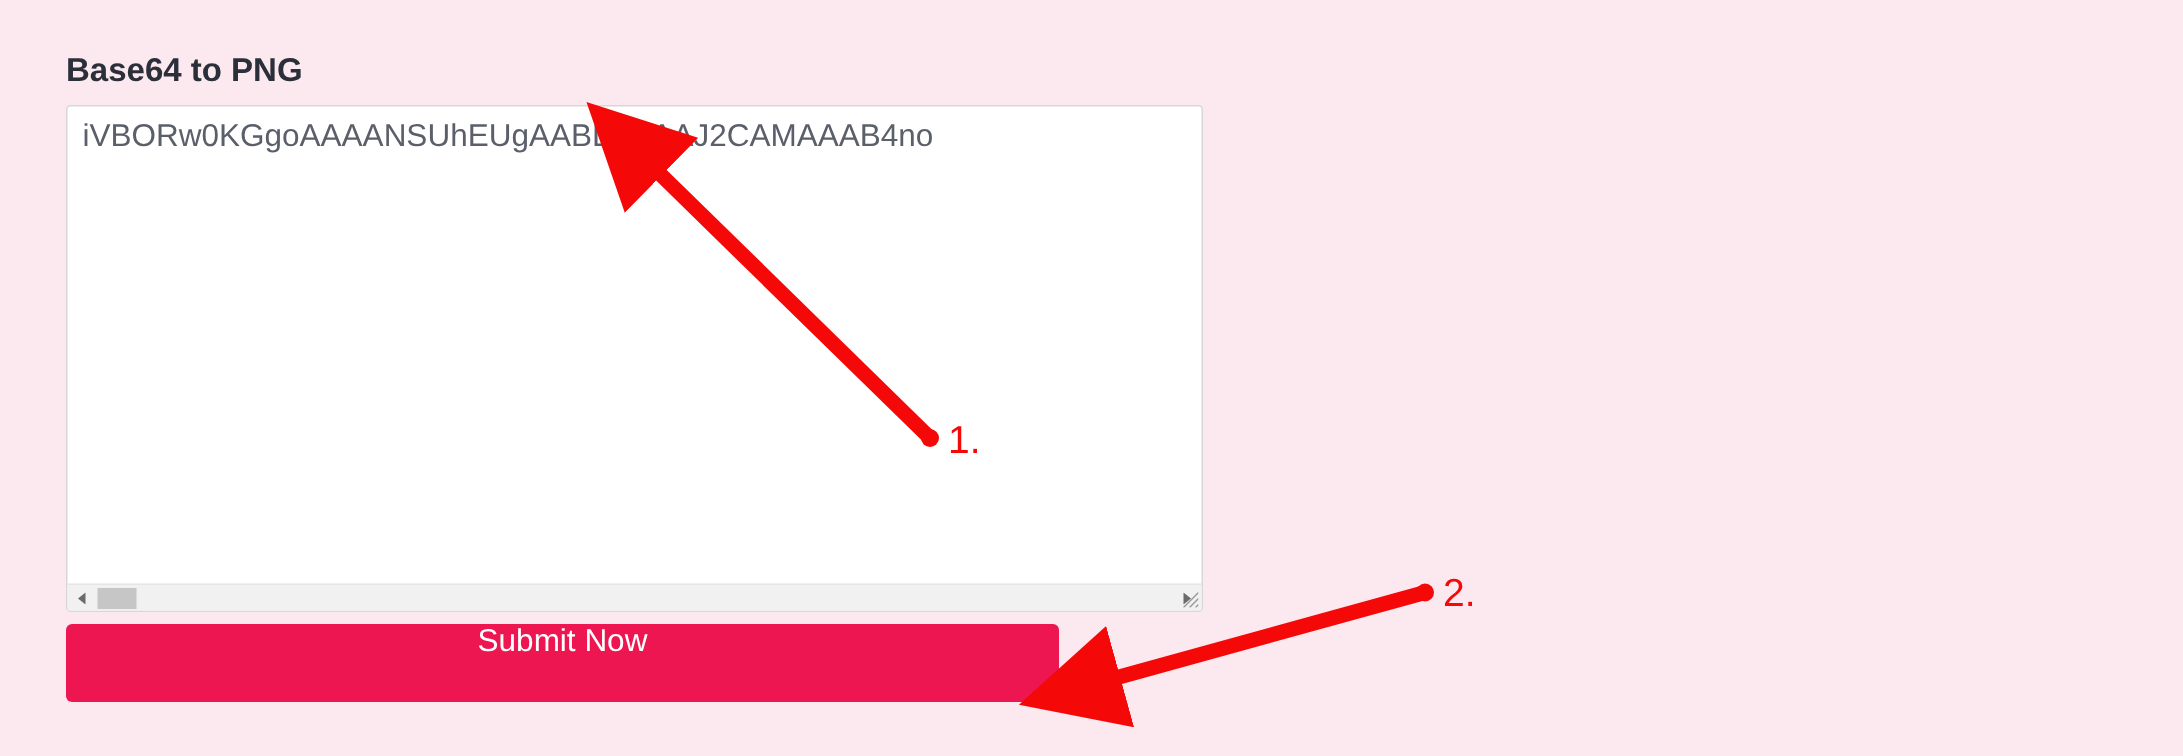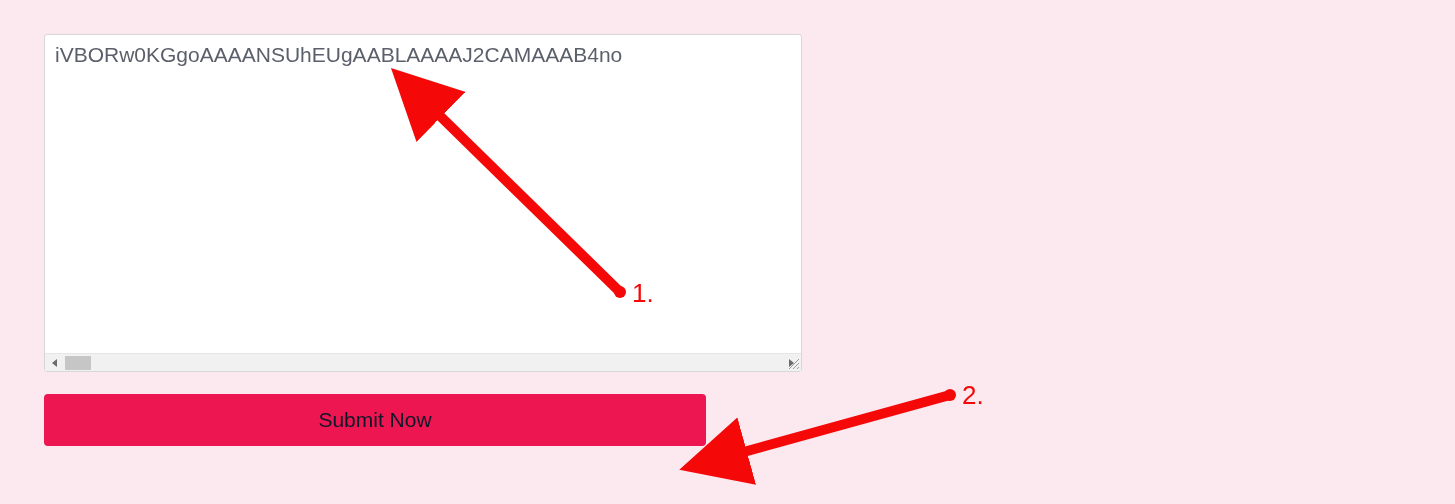--- a/index.html
+++ b/index.html
@@ -80,46 +80,47 @@
     bottom: 2px;
     width: 14px;
     height: 14px;
     display: flex;
     align-items: flex-end;
     justify-content: flex-end;
     cursor: se-resize;
   }
   .resize-handle svg { display: block; }
   .submit-btn {
-    margin-top: 22px;
+    margin-top: 8px;
     width: 662px;
     height: 52px;
     background: #ed1651;
-    color: #0f172a;
+    color: #ffffff;
     font-size: 21px;
     border: none;
     border-radius: 4px;
     cursor: pointer;
     display: flex;
-    align-items: center;
+    align-items: flex-start;
     justify-content: center;
   }
   
   .anno {
     position: absolute;
     left: 0; top: 0;
     width: 1455px;
     height: 504px;
     pointer-events: none;
   }
 </style>
 </head>
 <body>
 
 <div class="container">
+  <div class="title">Base64 to PNG</div>
 
   <div class="textarea-wrap">
     <div class="textarea-content">iVBORw0KGgoAAAANSUhEUgAABLAAAAJ2CAMAAAB4no</div>
 
     <div class="hscroll">
       <div class="arrow">
         <svg width="8" height="8" viewBox="0 0 8 8">
             <polygon points="6,0 6,8 1,4" fill="#6b6b6b"></polygon>
           </svg>
       </div>

